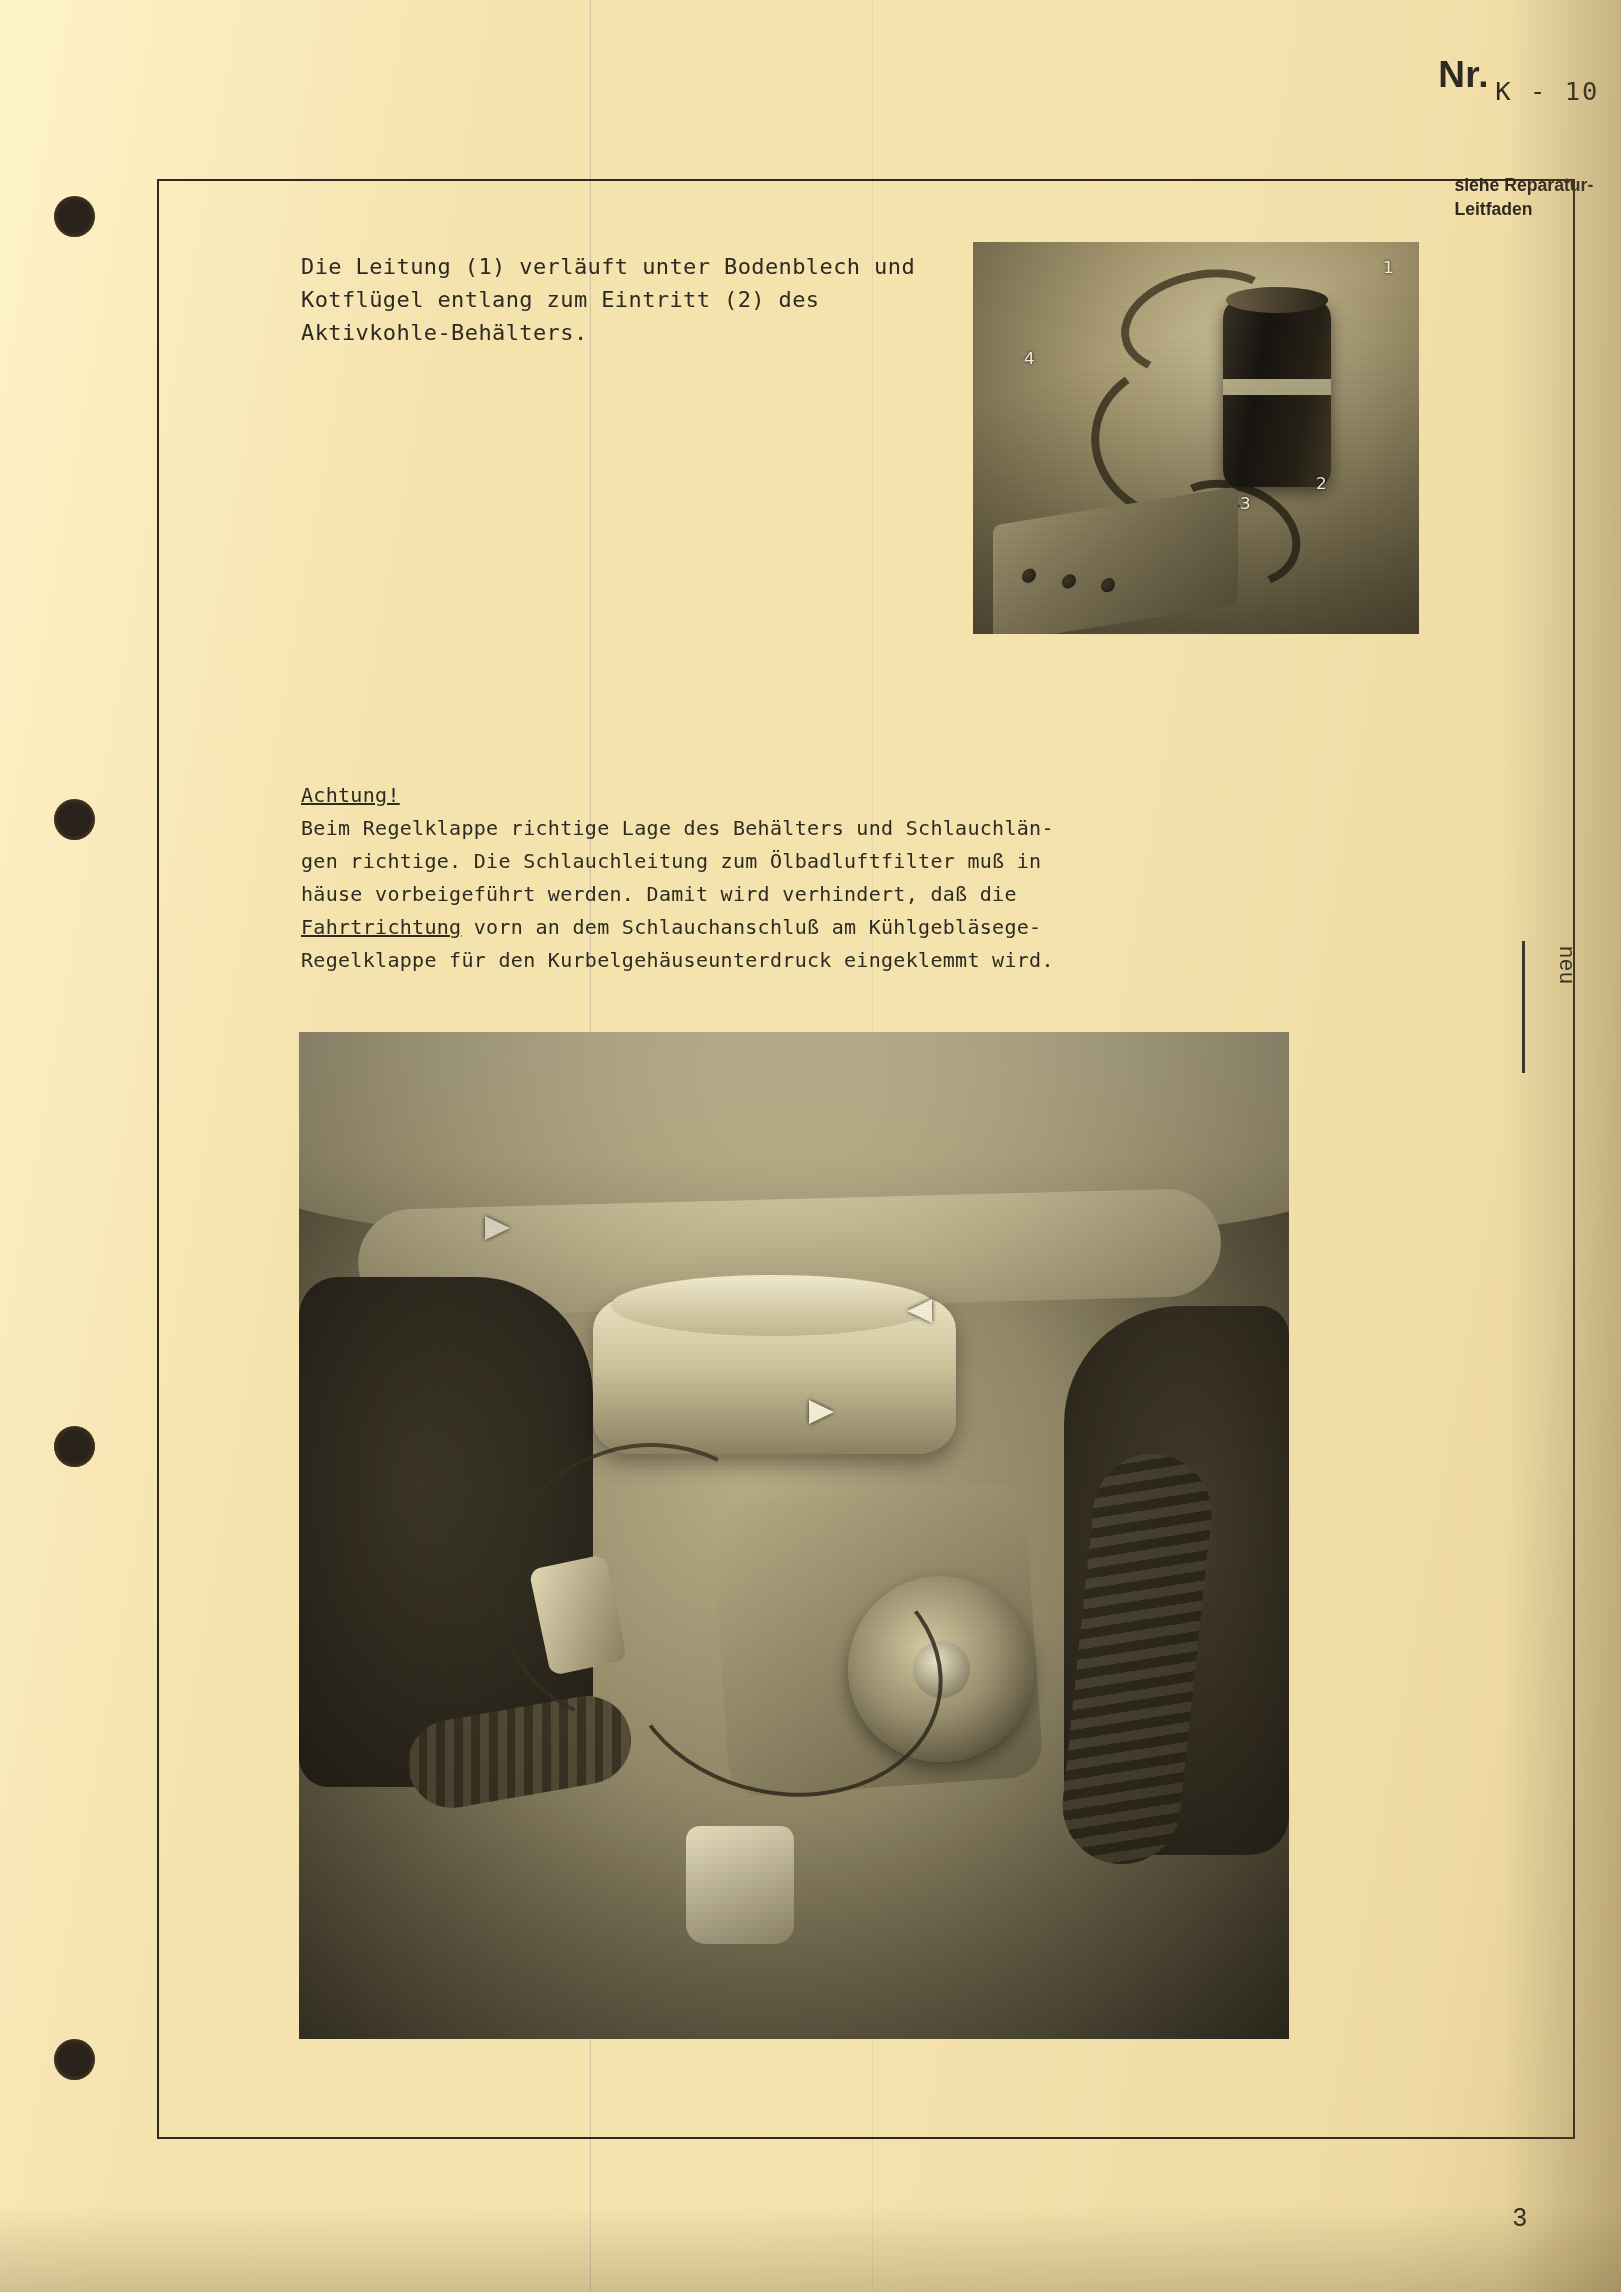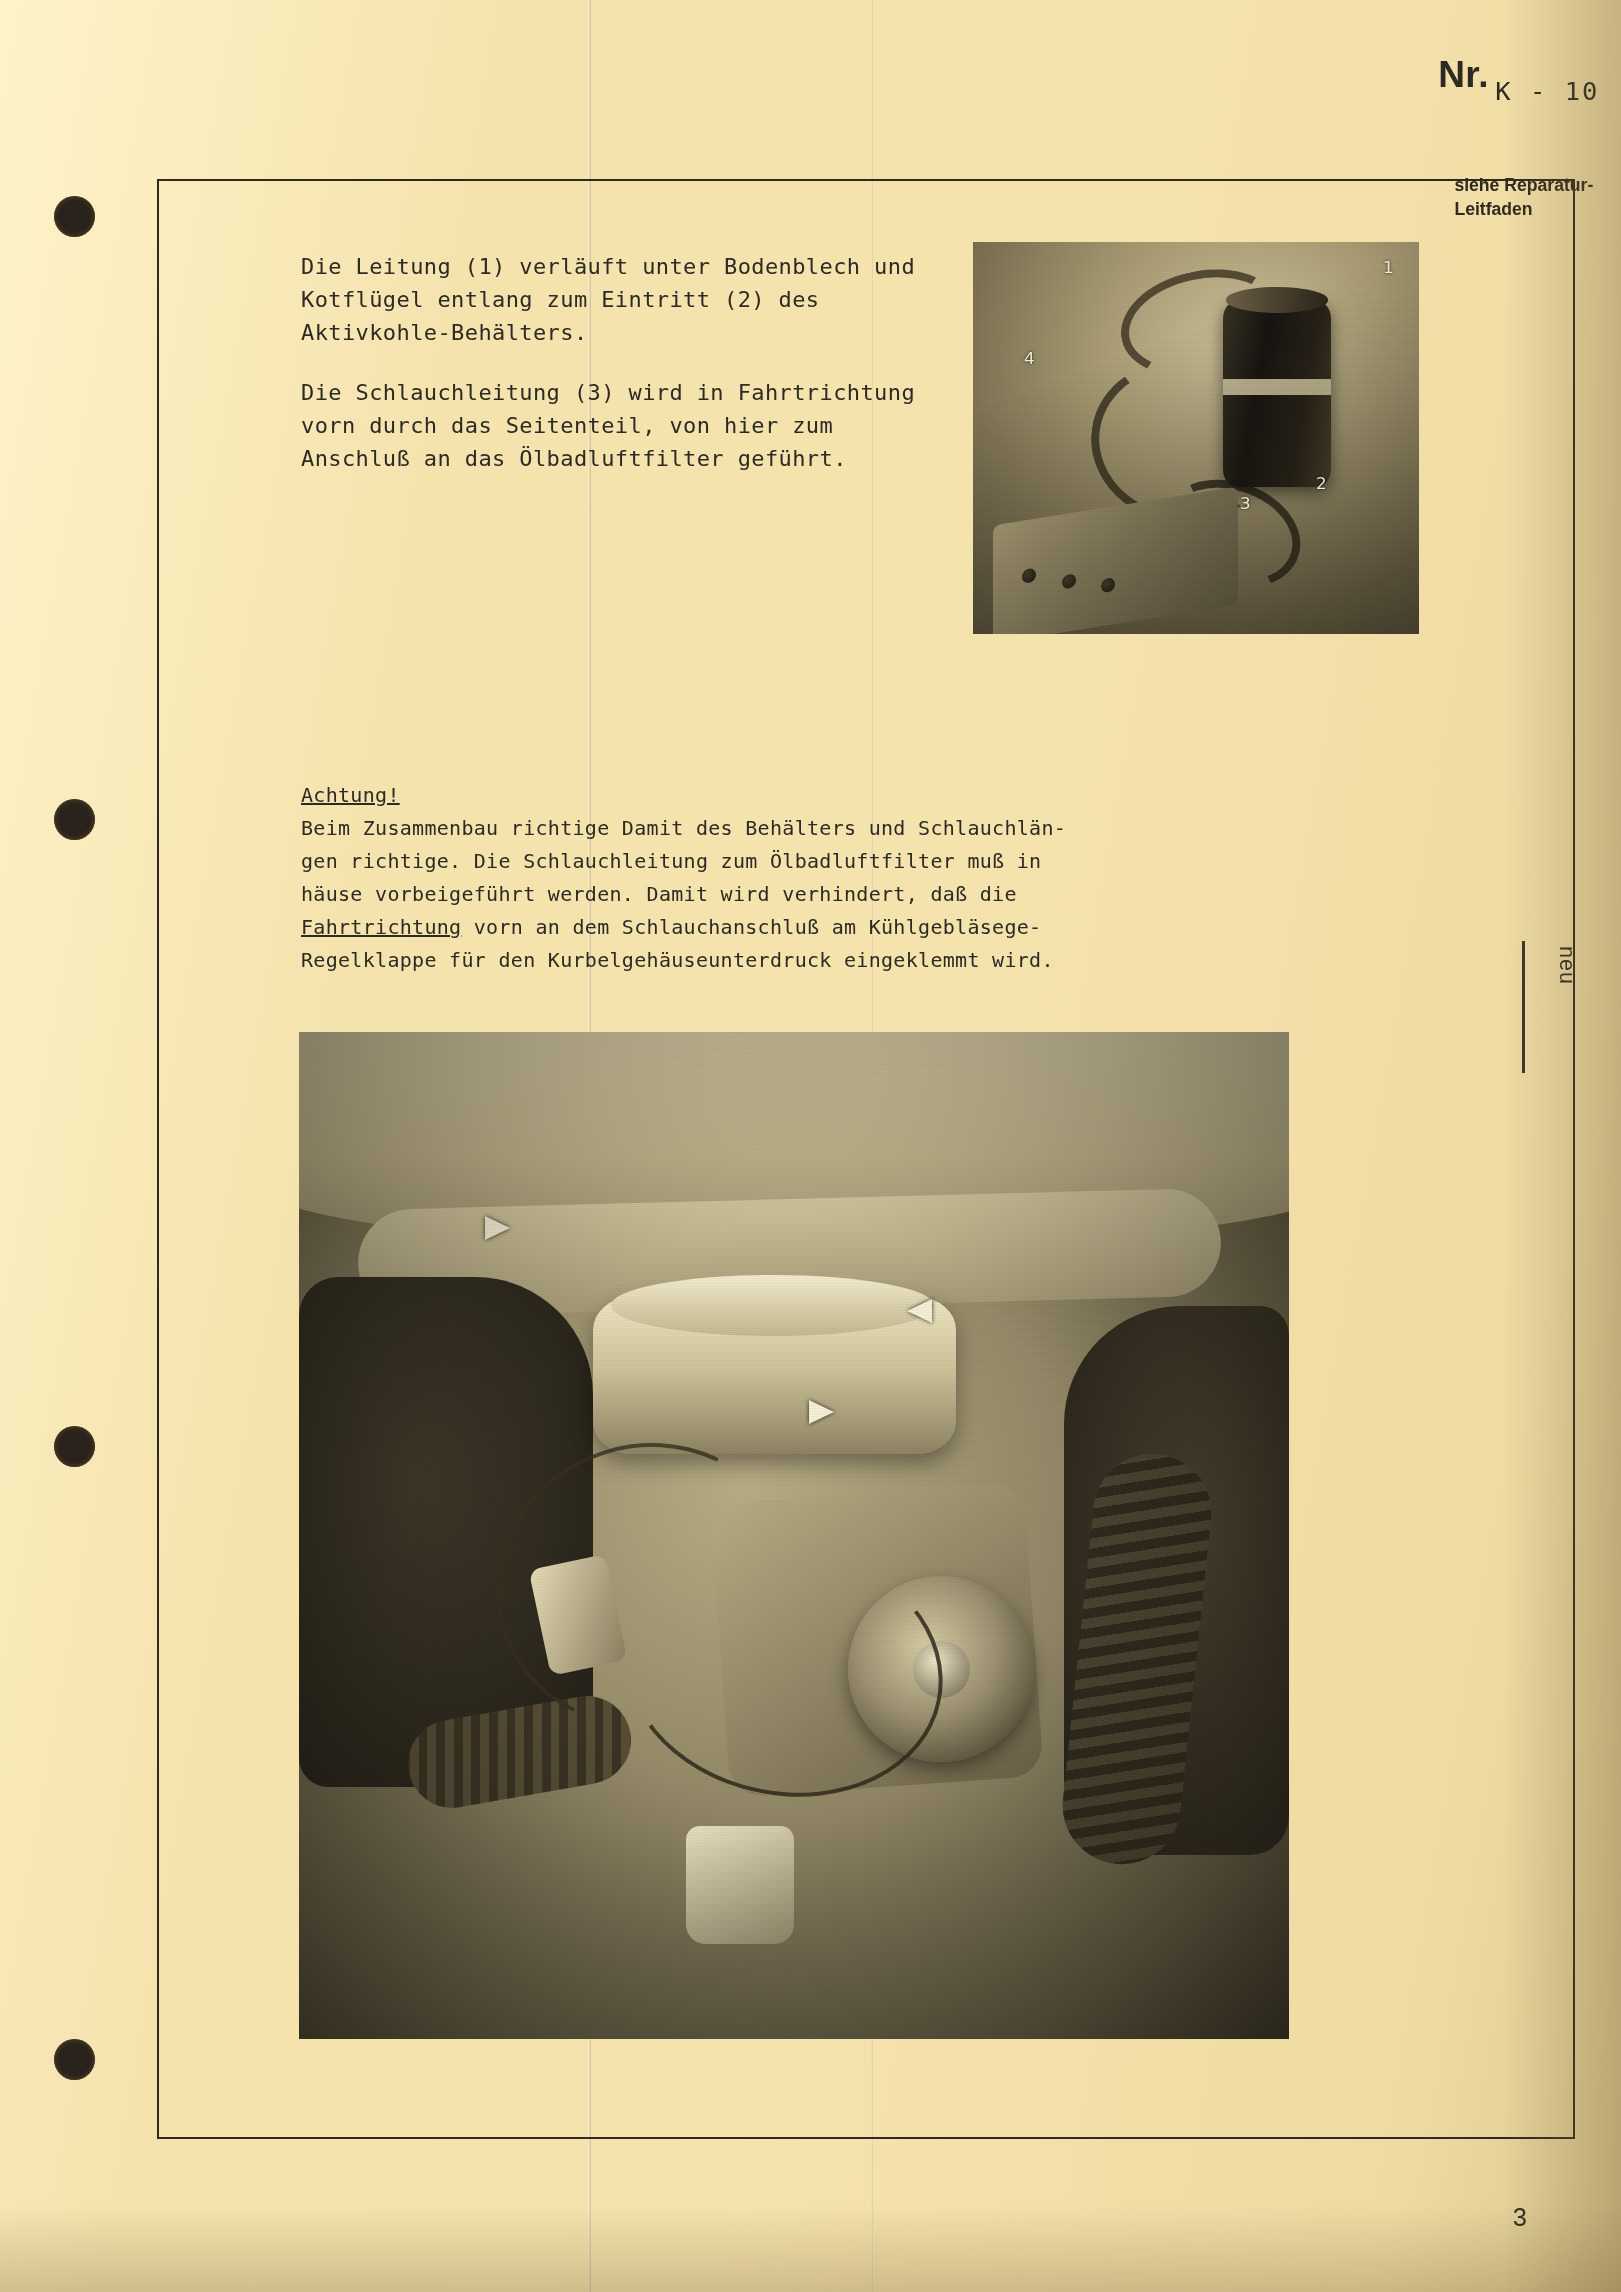--- a/index.html
+++ b/index.html
@@ -337,26 +337,25 @@
 
   <div class="side-neu-rule"></div>
   <div class="side-neu">neu</div>
 
   <div class="page-num">3</div>
 
   <div class="frame">
 
     <div class="textcol">
       <p>Die Leitung (1) verläuft unter Bodenblech und Kotflügel entlang zum Eintritt (2) des Aktivkohle-Behälters.</p>
-      <p>Die Schlauchleitung (3) wird in Fahrtrichtung vorn durch das Seitenteil, von hier zum Anschluß an das Ölbadluftfilter geführt.</p>
     </div>
 
     <div class="wide">
       <p class="u">Achtung!</p>
-      <p>Beim Zusammenbau richtige Damit des Behälters und Schlauchlän-</p>
+      <p>Beim Regelklappe richtige Lage des Behälters und Schlauchlän-</p>
       <p>gen richtige. Die Schlauchleitung zum Ölbadluftfilter muß in</p>
       <p>häuse vorbeigeführt werden. Damit wird verhindert, daß die</p>
       <p><span class="u">Fahrtrichtung</span><span> vorn an dem Schlauchanschluß am Kühlgebläsege-</span></p>
       <p>Regelklappe für den Kurbelgehäuseunterdruck eingeklemmt wird.</p>
     </div>
 
     <div class="fig1">
       <div class="p1-bg"></div>
       <div class="hose h-a"></div>
       <div class="hose h-b"></div>

